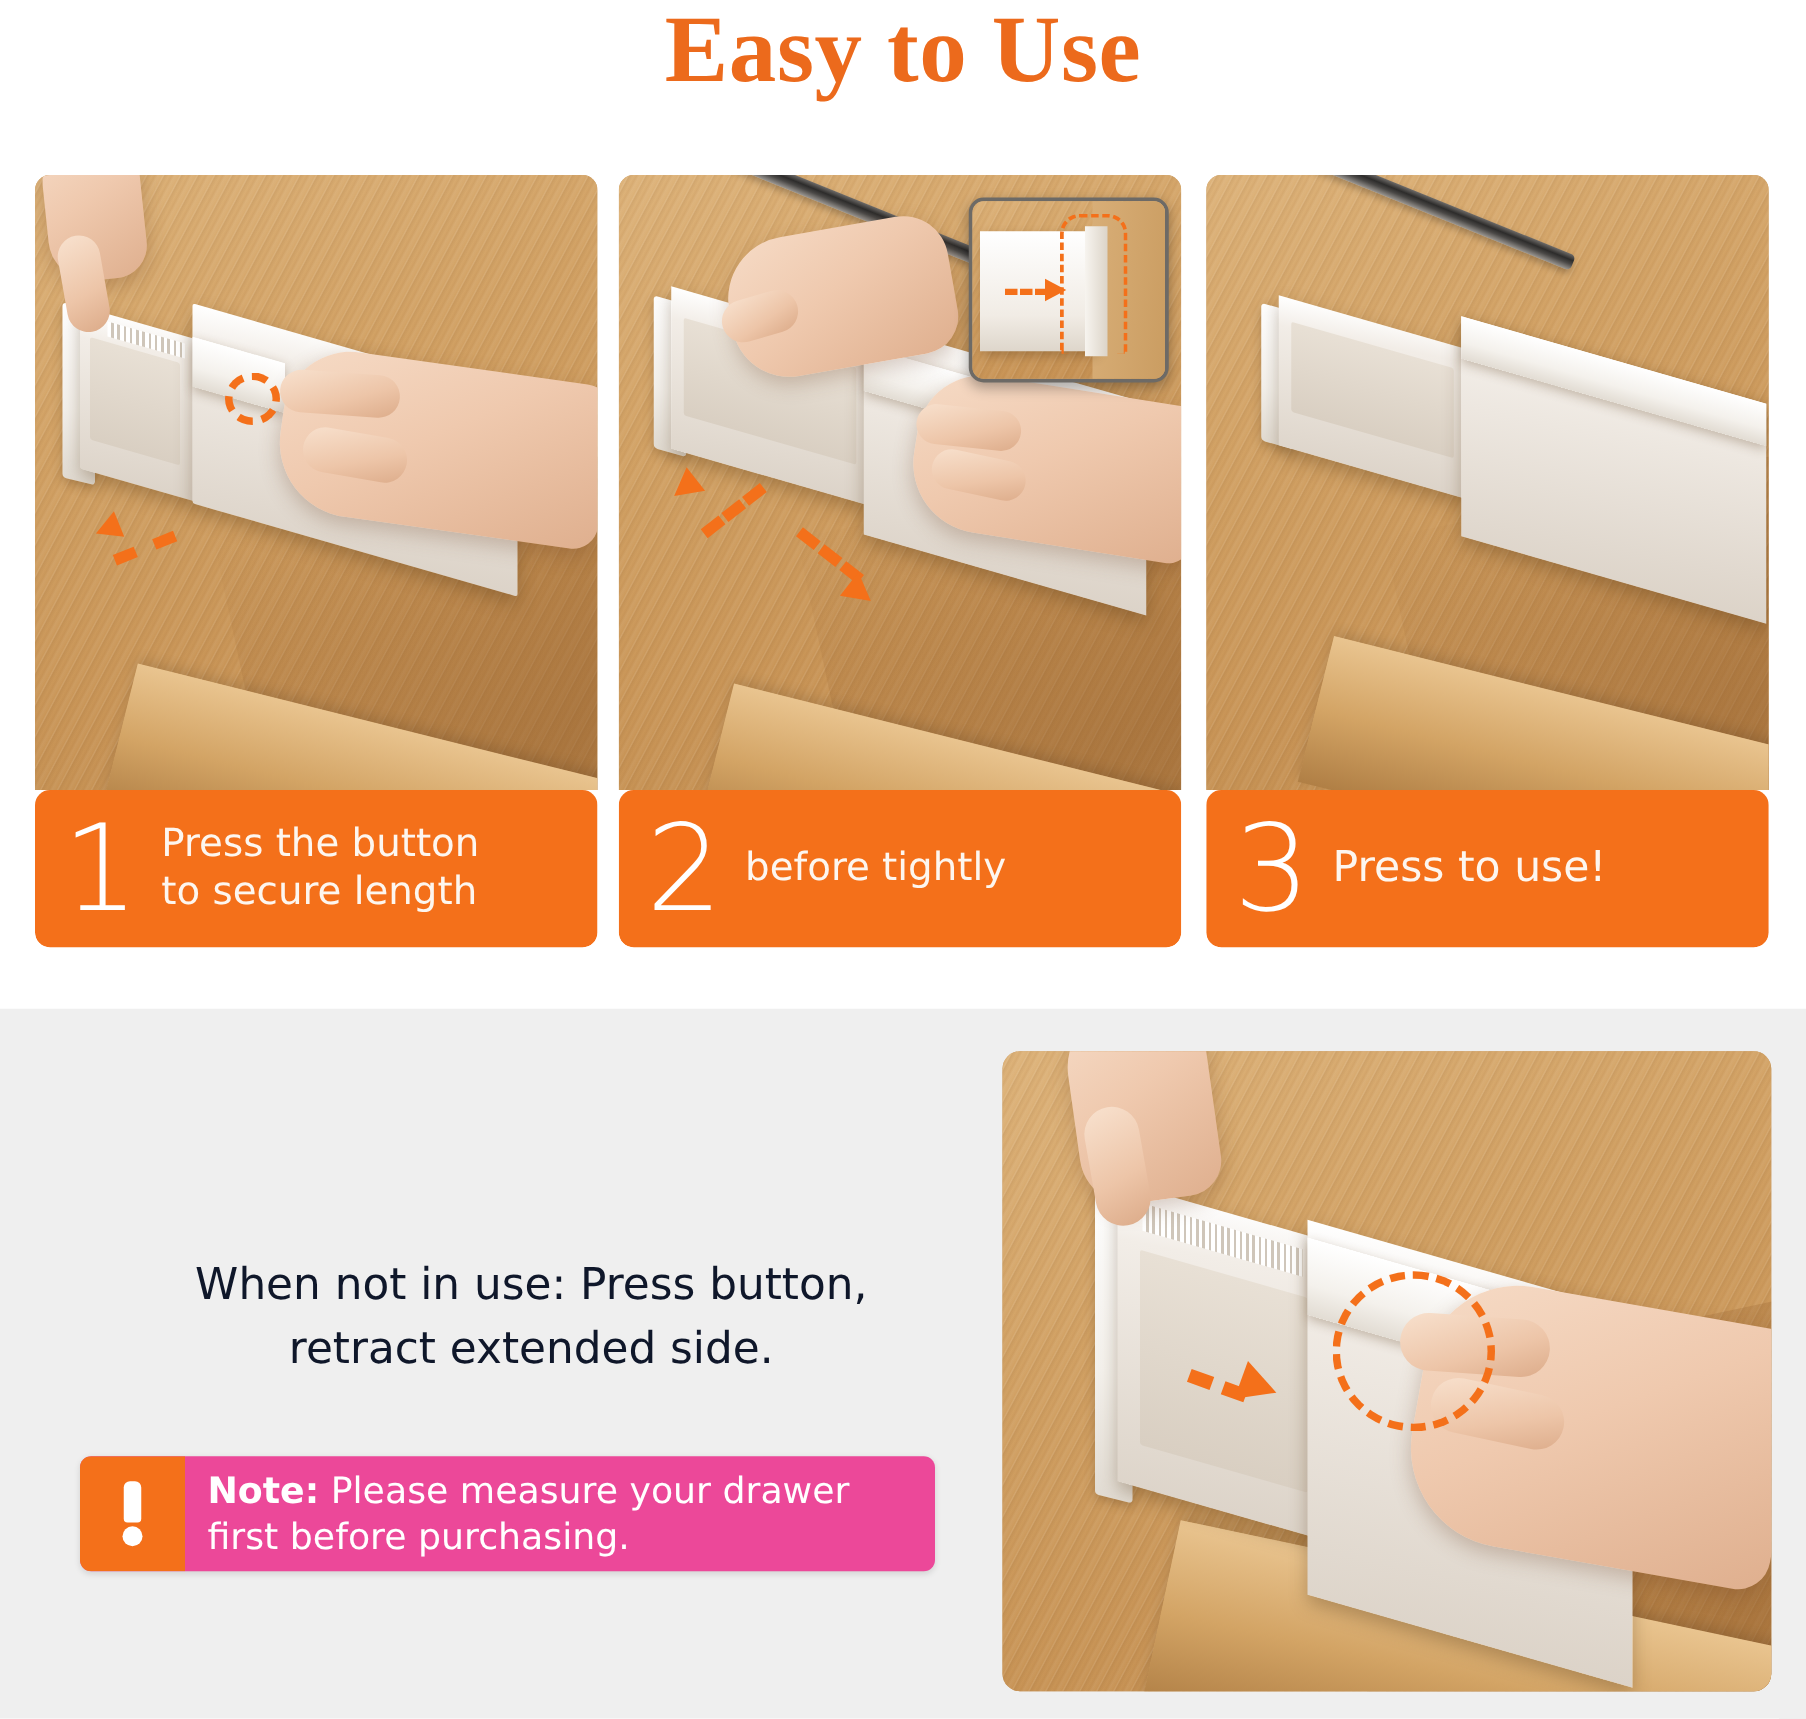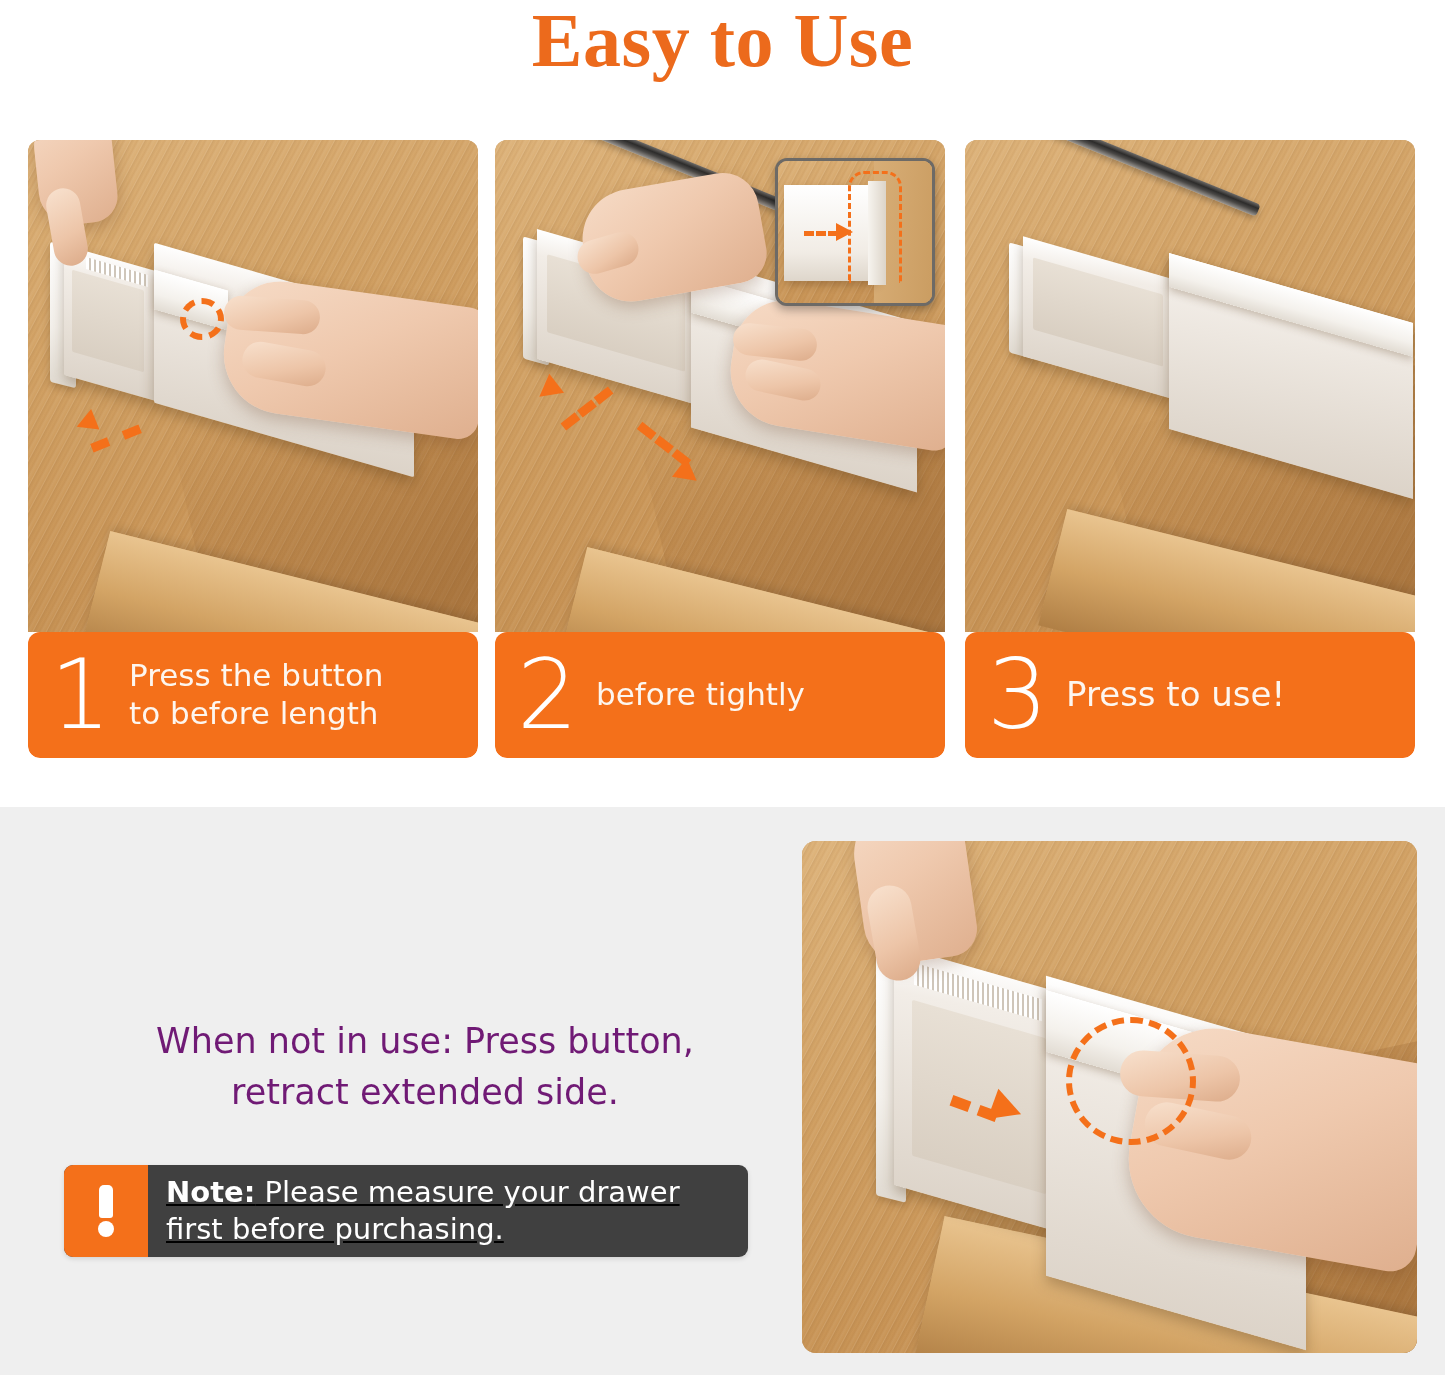--- a/index.html
+++ b/index.html
@@ -218,35 +218,33 @@
   }
 
   #quick-removal-desc {
     position: absolute;
     left: 100px; top: 196px;
     width: 650px;
     text-align: center;
     font-family: "DejaVu Sans", sans-serif;
     font-size: 35px;
     line-height: 1.45;
-    color: #701a75;
-    margin-top: 13px;
+    color: #0f172a;
   }
 
   
   #note-banner {
     position: absolute;
     left: 64px; top: 358px;
     width: 684px; height: 92px;
-    background: #404040;
+    background: #ec4899;
     border-radius: 9px;
     display: flex;
     overflow: hidden;
     box-shadow: 0 2px 5px rgba(0,0,0,0.12);
-    text-decoration: underline;
   }
   #note-icon-block {
     flex: 0 0 auto;
     width: 84px;
     background: #F4701A;
     display: flex;
     align-items: center;
     justify-content: center;
   }
   #note-icon-mark {
@@ -325,21 +323,21 @@
 
       <div class="dash-circle" style="left:152px; top:158px; width:44px; height:42px;"></div>
       <div class="dash-arrow" style="left:62px; top:294px; width:52px; transform:rotate(-22deg);"></div>
       <div class="arrow-head" style="left:48px; top:272px; border-top:11px solid transparent; border-bottom:11px solid transparent; border-right:20px solid #F4701A; transform:rotate(-22deg);"></div>
     </div>
 
     <div class="caption-bar">
       <div class="caption-number">1</div>
       <div class="caption-text">
         <div>Press the button</div>
-        <div>to before length</div>
+        <div>to secure length</div>
       </div>
     </div>
   </div>
 
   <div class="step-panel" id="step-panel-2">
     <div class="photo">
       <div class="wood"></div>
       <div class="rail" id="rail-2"></div>
       <div class="wood-dark"></div>
       <div class="drawer-lip" id="lip-2"></div>

